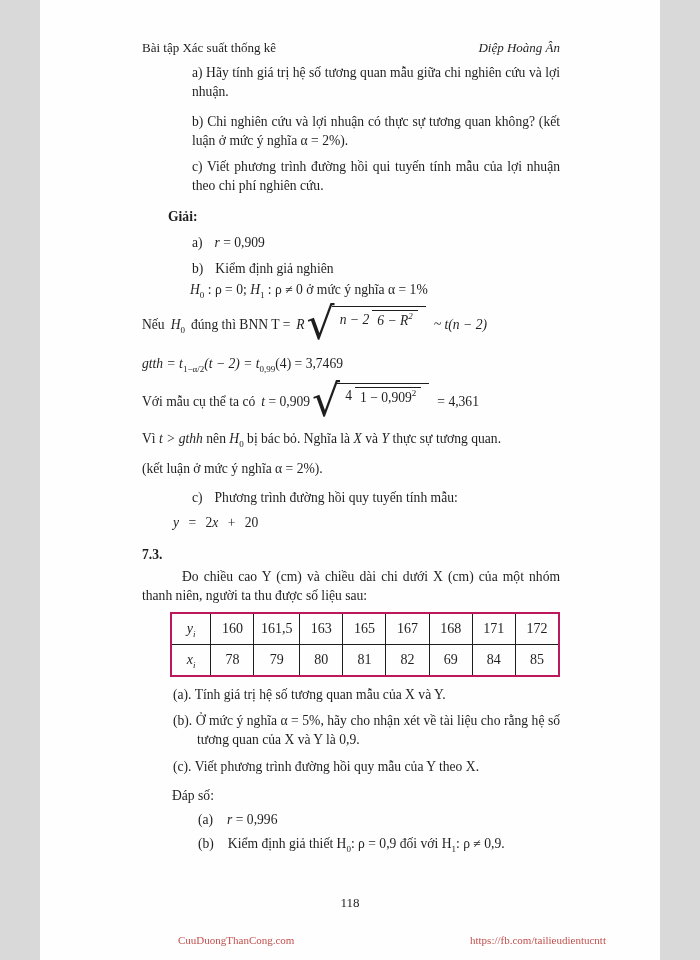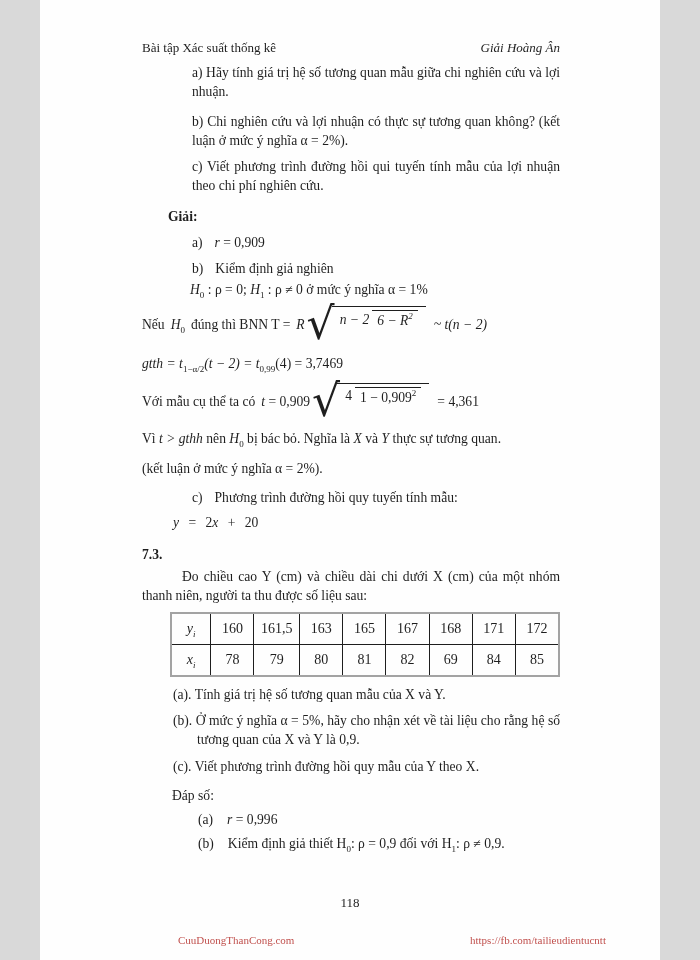--- a/index.html
+++ b/index.html
@@ -37,21 +37,21 @@
   .rbody{border-top:1.6px solid #1e1e1e;padding:3px 8px 0 5px;}
   .frac{display:flex;flex-direction:row;align-items:center;}
   .fnum{padding:0 3px 1px;line-height:17px;}
   .fden{border-top:1.3px solid #1e1e1e;padding:1px 5px 0;line-height:17px;}
   .mathline{margin-top:9px;line-height:24px;}
   .plain{margin-top:9px;}
   .kline{margin-top:11px;}
   .reg{margin-top:6px;margin-left:31px;word-spacing:6px;}
   .secnum{margin-top:13px;font-weight:bold;}
   .intro{margin-top:3px;text-align:justify;text-indent:40px;}
-  table.data{border-collapse:collapse;margin:7px 0 0 28px;border:2px solid #a3a3a3;}
+  table.data{border-collapse:collapse;margin:7px 0 0 28px;border:2px solid #be185d;}
   table.data td{
     border:1.4px solid #1e1e1e;
     width:49px;height:30px;
     text-align:center;vertical-align:middle;
     font-size:14px;padding:0;
   }
   table.data td.lbl{width:48px;}
   .li2{padding-left:55px;text-indent:-24px;text-align:justify;margin-top:8px;}
   .anshead{margin-top:10px;margin-left:30px;}
   .ans{padding-left:56px;margin-top:5px;}
@@ -62,21 +62,21 @@
   .fleft{left:138px;}
   .fright{left:430px;}
 </style>
 </head>
 <body>
 
 <div class="page">
 
   <div class="header">
     <span class="hl">Bài tập Xác suất thống kê</span>
-    <span class="hr">Giải Hoàng Ân</span>
+    <span class="hr">Diệp Hoàng Ân</span>
   </div>
 
   <div class="li a">a)  Hãy tính giá trị hệ số tương quan mẫu giữa chi nghiên cứu và lợi nhuận.</div>
   <div class="li b">b)  Chi nghiên cứu và lợi nhuận có thực sự tương quan không?  (kết luận ở mức ý nghĩa α = 2%).</div>
   <div class="li c">c)  Viết phương trình đường hồi qui tuyến tính mẫu của lợi nhuận theo chi phí nghiên cứu.</div>
 
   <div class="solhead bold">Giải:</div>
 
   <div class="sol">
     <span class="lab">a)</span><span class="it">r</span><span> = 0,909</span>

